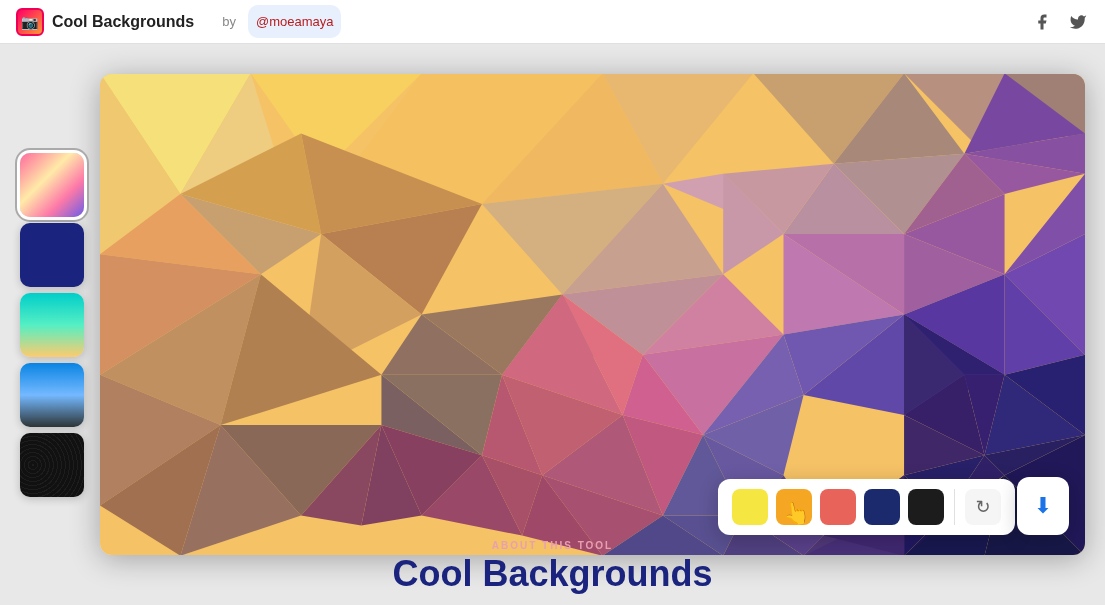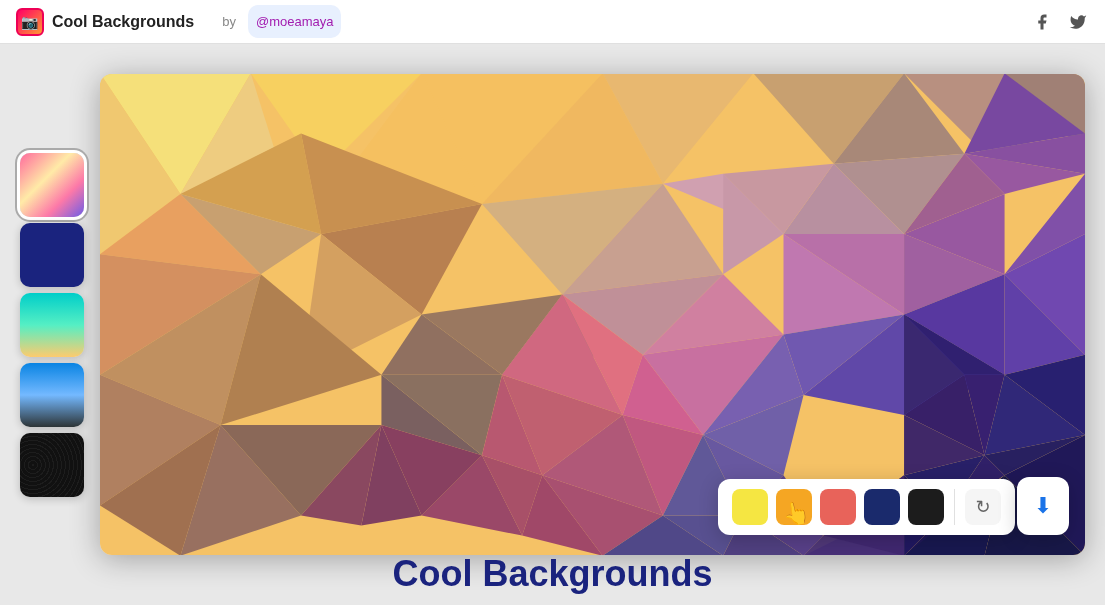--- a/index.html
+++ b/index.html
@@ -43,21 +43,21 @@
       font-weight: 700;
       color: #222;
     }
     .header-by {
       font-size: 13px;
       color: #888;
       margin-left: 20px;
     }
     .header-username {
       font-size: 13px;
-      color: #a21caf;
+      color: #b91c1c;
       margin-left: 4px;
       background: #e8f0fe;
       padding: 9px 8px;
       border-radius: 10px;
     }
     .header-social {
       margin-left: auto;
       display: flex;
       gap: 14px;
       align-items: center;
@@ -418,14 +418,15 @@
     </div>
 
     <div class="cursor-hand">👆</div>
 
     <button class="download-btn">⬇</button>
   </div>
 
 </div>
 
 <div class="footer-area" style="bottom:10px;">
+  <div class="about-label">ABOUT THIS TOOL</div>
   <div class="footer-title">Cool Backgrounds</div>
 </div>
 
 </body></html>

